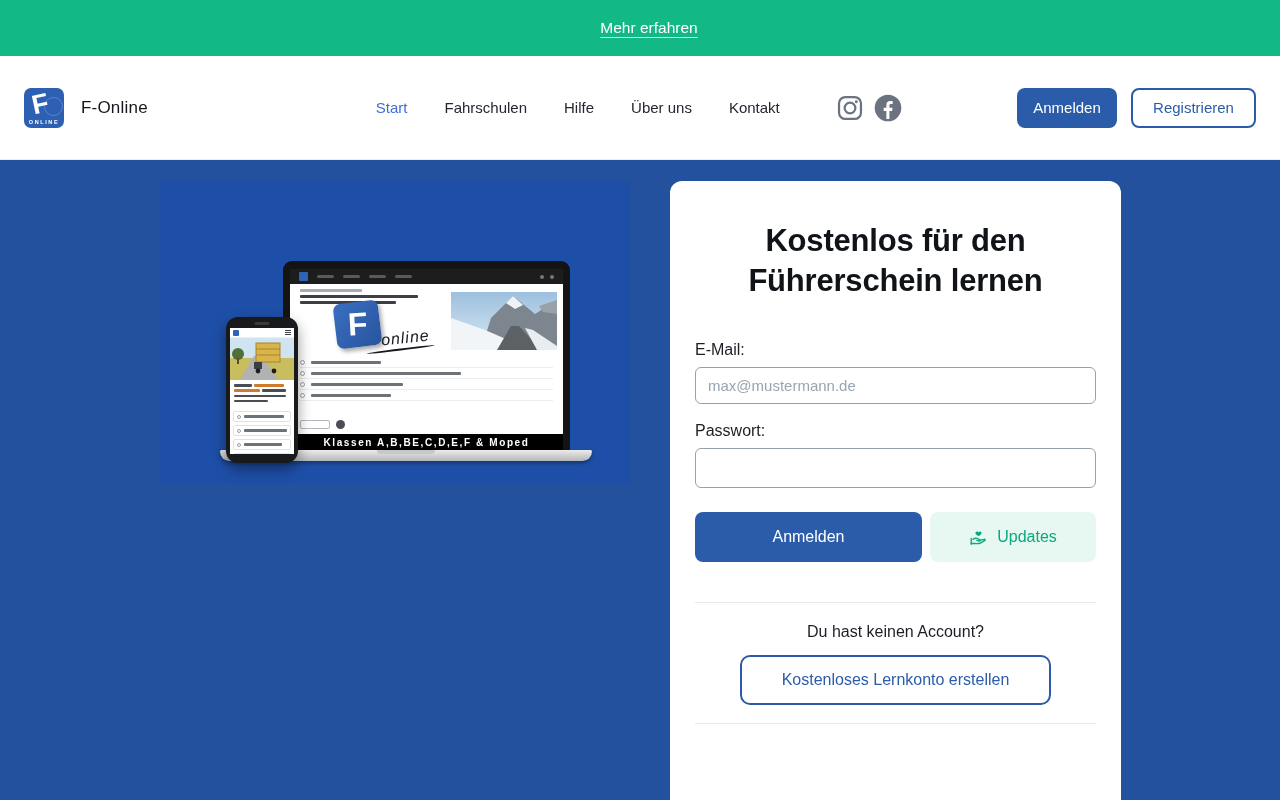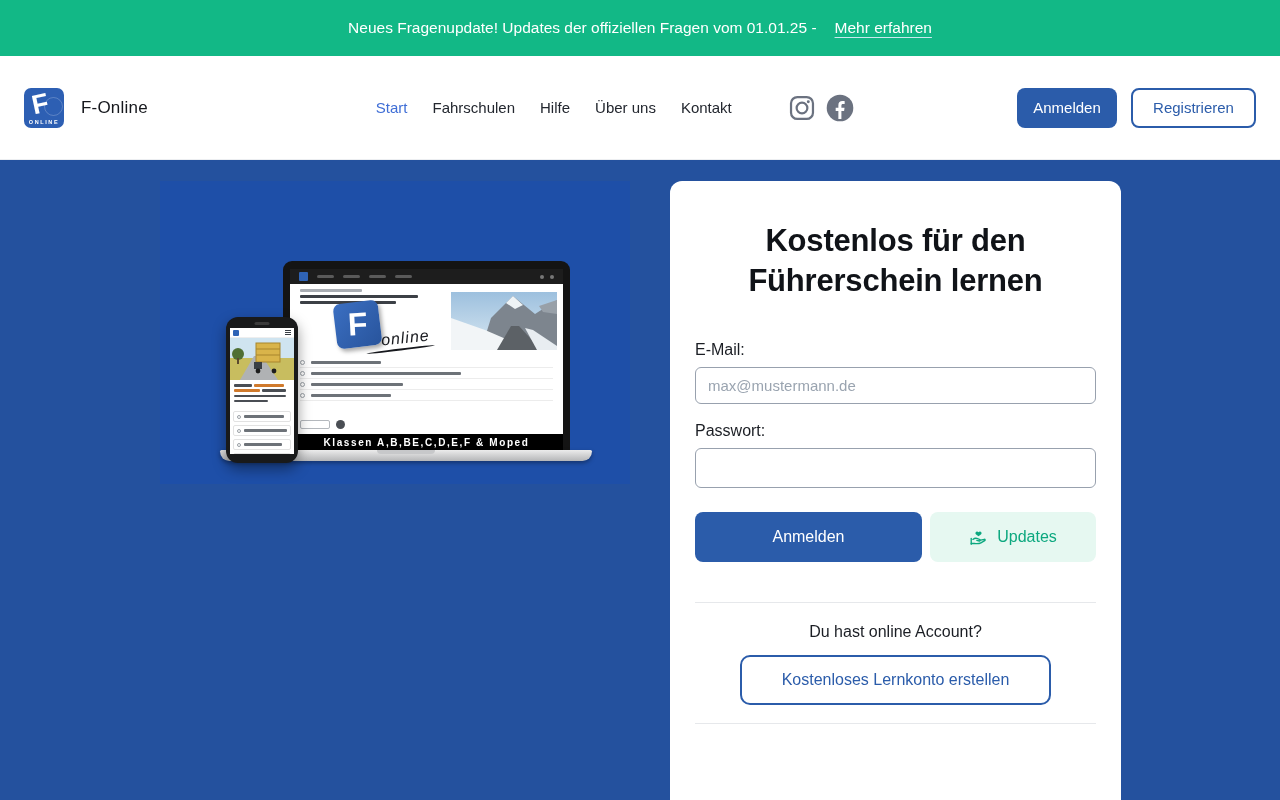--- a/index.html
+++ b/index.html
@@ -11,21 +11,21 @@
   .banner a { color:#fff; margin-left:18px; text-decoration:underline; text-underline-offset:4px; text-decoration-color:rgba(235,240,255,.85); cursor:pointer; }
 
   
   header { height:104px; background:#fff; display:flex; align-items:center; padding:0 24px; border-bottom:1px solid #eceef1; }
   .brand { display:flex; align-items:center; gap:17px; cursor:pointer; }
   .logo-box { width:40px; height:40px; background:#2d5fb3; border-radius:7px; position:relative; overflow:hidden; flex:none; }
   .logo-box::after { content:""; position:absolute; right:1px; top:9px; width:17px; height:17px; border:1px solid rgba(255,255,255,.22); border-radius:50%; }
   .logo-f { position:absolute; left:8px; top:1px; font-size:27px; font-weight:bold; color:#fff; transform:rotate(-12deg); }
   .logo-online { position:absolute; bottom:3px; width:100%; text-align:center; font-size:5.5px; font-weight:bold; letter-spacing:1.6px; color:#fff; }
   .brand-name { font-size:17px; color:#16181d; letter-spacing:.2px; }
-  nav { display:flex; gap:25px; margin-left:228px; font-size:15px; }
+  nav { display:flex; gap:37px; margin-left:228px; font-size:15px; }
   nav a { color:#23272f; cursor:pointer; text-decoration:none; }
   nav a.active { color:#3f6ed6; }
   .social { display:flex; gap:10px; margin-left:56px; align-items:center; }
   .social .sicon { width:28px; height:28px; color:#6b7280; cursor:pointer; }
   .hdr-actions { margin-left:auto; display:flex; gap:14px; }
   .btn { font-family:inherit; font-size:15px; border-radius:8px; cursor:pointer; }
   .btn-login { width:100px; height:40px; background:#2b5caa; color:#fff; border:none; }
   .btn-register { width:125px; height:40px; background:#fff; color:#2b5caa; border:2px solid #2b5caa; }
 
   
@@ -97,21 +97,20 @@
   .btn-donate svg { width:19px; height:19px; }
   .hr { height:1px; background:#e6e8eb; margin-top:40px; }
   .no-account { text-align:center; font-size:16px; color:#1b1e24; margin-top:20px; }
   .btn-create { display:flex; align-items:center; justify-content:center; width:311px; height:50px; margin:14px auto 0; background:#fff; border:2px solid #2b5caa; border-radius:10px; color:#2b5caa; font-size:16px; }
   .hr2 { margin-top:18px; }
 </style>
 </head>
 <body>
 
 <div class="banner">
-  <span>Neues Fragenupdate! Updates der offiziellen Fragen vom 01.01.25 -</span>
   <a>Mehr erfahren</a>
 </div>
 
 <header>
   <div class="brand">
     <div class="logo-box">
       <span class="logo-f">F</span>
       <span class="logo-online">ONLINE</span>
     </div>
     <span class="brand-name">F-Online</span>
@@ -290,18 +289,18 @@
             <path d="M2.8 13.2v7.3"></path>
             <path d="M2.8 19.6h4.1c2.7 0 5.4.6 8.1-.9l4.9-2.8c.9-.5.5-1.8-.6-1.6l-4.5 1"></path>
             <path d="M4.9 14.4c2.1-1.7 4.2-1.9 6.5-.8l2.3 1.2c1 .5.4 1.8-.7 1.6l-3.1-.7"></path>
           </svg>
           <span>Updates</span>
         </button>
       </div>
     </div>
 
     <div class="hr"></div>
-    <p class="no-account">Du hast online Account?</p>
+    <p class="no-account">Du hast keinen Account?</p>
     <button class="btn-create">Kostenloses Lernkonto erstellen</button>
     <div class="hr hr2"></div>
   </section>
 
 </main>
 
 </body></html>

